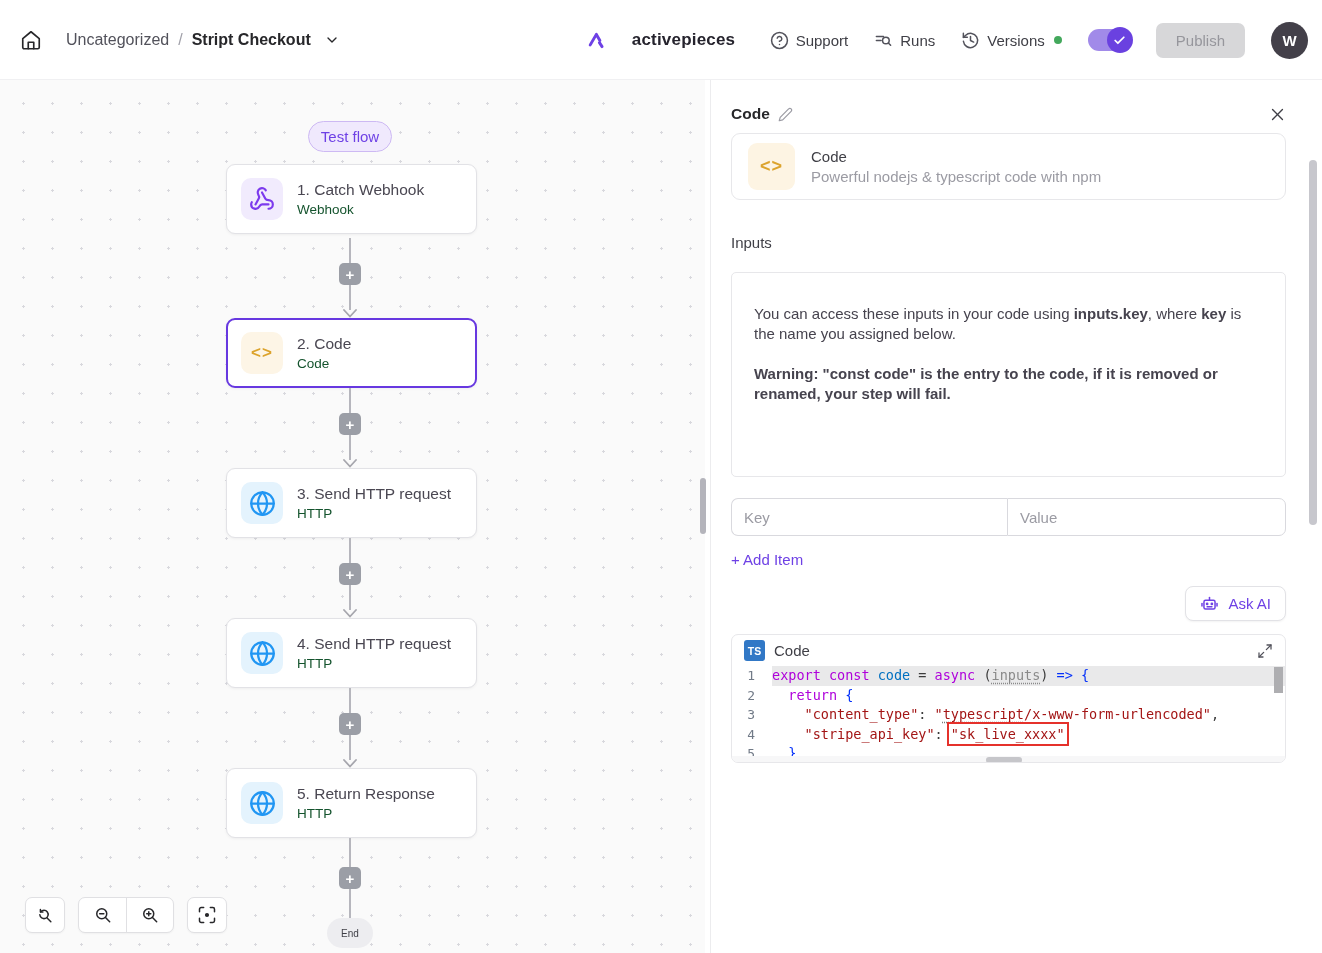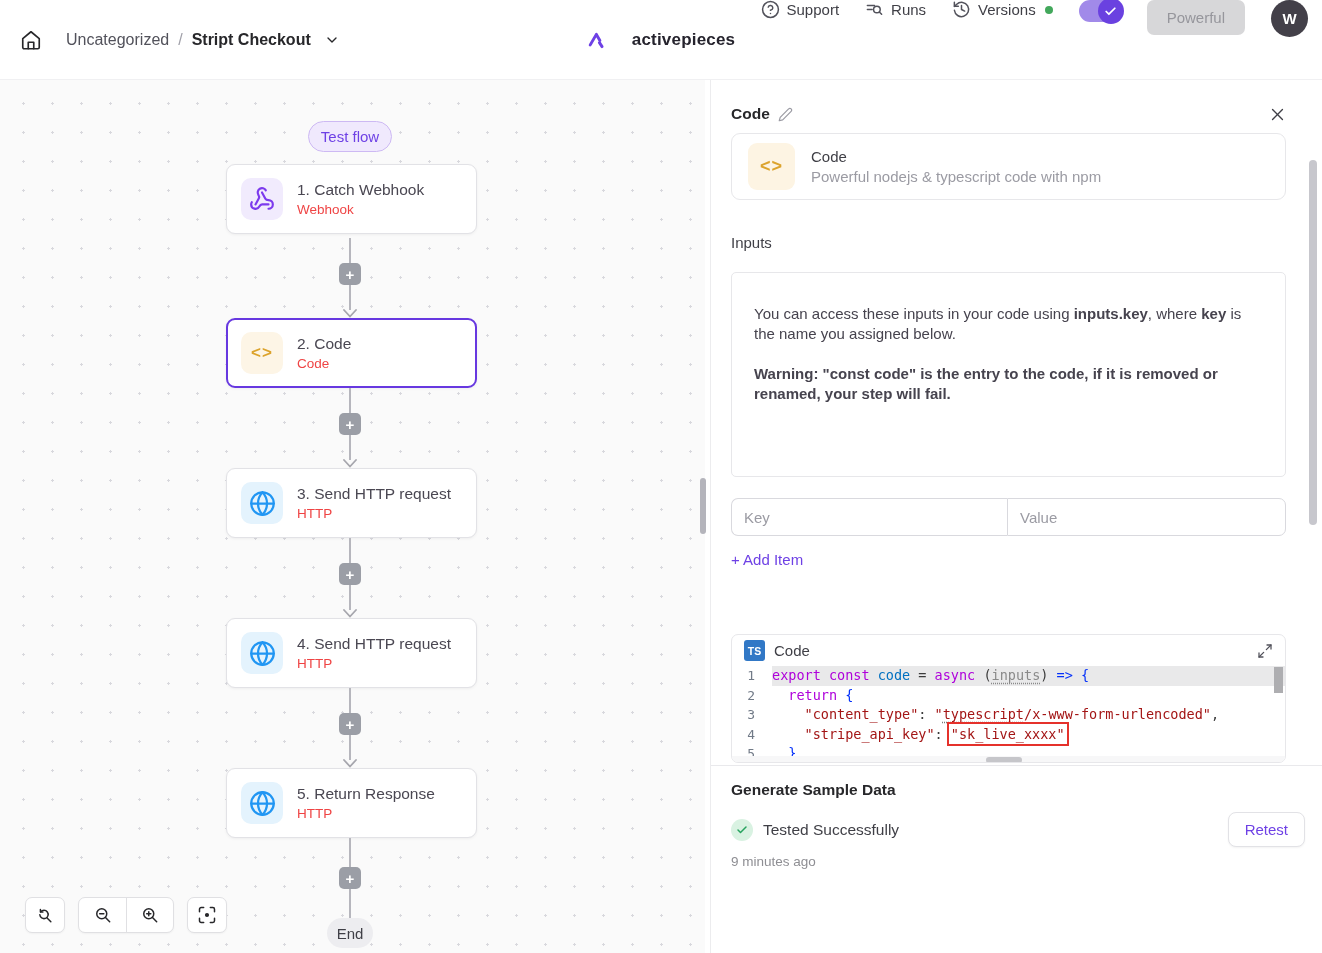--- a/index.html
+++ b/index.html
@@ -11,21 +11,21 @@
   .header { position:absolute; left:0; top:0; width:1322px; height:80px; background:#fff; border-bottom:1px solid #f0f0f2; z-index:20; }
   .header-left { position:absolute; left:14px; top:0; height:80px; display:flex; align-items:center; gap:18px; }
   .home-btn { width:34px; height:34px; display:flex; align-items:center; justify-content:center; border-radius:6px; cursor:pointer; }
   .breadcrumb { display:flex; align-items:center; gap:9px; font-size:16px;text-align:right; }
   .crumb-cat { color:#52525b; }
   .crumb-sep { color:#a1a1aa; }
   .crumb-flow { color:#27272a; font-weight:700; }
   .crumb-chevron { margin-left:4px; display:flex; }
   .logo { position:absolute; left:50%; top:0; transform:translateX(-50%); height:80px; display:flex; align-items:center; gap:24px; }
   .logo-text { font-size:17px; font-weight:700; color:#25232d; letter-spacing:.2px; }
-  .header-right { position:absolute; right:14px; top:0; height:80px; display:flex; align-items:flex-start; gap:26px; }
+  .header-right { position:absolute; right:14px; top:0; height:80px; display:flex; align-items:center; gap:26px; }
   .hdr-item { display:flex; align-items:center; gap:7px; font-size:15px; color:#3f3f46; cursor:pointer; }
   .versions-dot { width:8px; height:8px; border-radius:50%; background:#43a85c; margin-left:2px; }
   .toggle { position:relative; width:42px; height:22px; border-radius:11px; background:#a18ae9; cursor:pointer; }
   .toggle-knob { position:absolute; right:-3px; top:-2px; width:26px; height:26px; border-radius:50%; background:#6a41e0; display:flex; align-items:center; justify-content:center; }
   .publish-btn { background:#d7d7d9; color:#96969c; border:none; border-radius:7px; padding:9px 20px; font-size:15px; font-family:inherit; }
   .avatar { width:37px; height:37px; border-radius:50%; background:#434049; color:#fff; font-size:15px; font-weight:700; display:flex; align-items:center; justify-content:center; cursor:pointer; }
 
   
   .canvas { position:absolute; left:0; top:80px; width:705px; height:873px; background:#fafafa;
             background-image:radial-gradient(circle,#d8d8dd 1.3px,transparent 1.4px); background-size:29px 29px; background-position:9px 9px; }
@@ -33,28 +33,28 @@
                color:#6e41e5; font-size:15px; display:flex; align-items:center; justify-content:center; cursor:pointer; }
   .node { position:absolute; left:226px; width:251px; height:70px; background:#fff; border:1px solid #e2e2e6; border-radius:9px;
           box-shadow:0 1px 3px rgba(0,0,0,.05); display:flex; align-items:center; padding-left:14px; cursor:pointer; }
   .node.selected { border:2px solid #6738e0; padding-left:13px; }
   .node-icon { width:42px; height:42px; border-radius:10px; display:flex; align-items:center; justify-content:center; flex:none; }
   .icon-webhook { background:#f1ebfd; }
   .icon-code { background:#fdf5e6; color:#dca32c; font-weight:700; font-size:17px; letter-spacing:1px; }
   .icon-http { background:#e4f3fd; }
   .node-text { margin-left:14px; }
   .node-title { font-size:15.5px; color:#4a4752; }
-  .node-sub { font-size:13.5px; color:#ef4444; margin-top:3px; }
+  .node-sub { font-size:13.5px; color:#14532d; margin-top:3px; }
   .connector { position:absolute; left:339px; width:22px; display:flex; flex-direction:column; align-items:center; }
   .conn-line { width:1.5px; background:#b6b6bd; flex:1; }
   .plus-btn { width:22px; height:22px; background:#9b9ea6; border-radius:5px; color:#fff; font-size:15px; font-weight:700;
               display:flex; align-items:center; justify-content:center; line-height:1; cursor:pointer; flex:none; }
   .conn-arrow { flex:none; height:9px; margin-top:-1px; }
   .end-pill { position:absolute; left:327px; top:838px; width:46px; height:30px; border-radius:15px; background:#ededf0; color:#3f3f46;
-              font-size:15px; display:flex; align-items:center; justify-content:center; }
+              font-size:10px; display:flex; align-items:center; justify-content:center; }
   .canvas-controls { position:absolute; left:25px; top:817px; display:flex; align-items:center; gap:13px; }
   .ctrl-btn { background:#fff; border:1px solid #e0e0e3; border-radius:7px; height:36px; display:flex; align-items:center; justify-content:center;
               box-shadow:0 1px 2px rgba(0,0,0,.04); cursor:pointer; }
   .ctrl-single { width:40px; }
   .ctrl-group { display:flex; }
   .ctrl-group .ctrl-half { width:47px; height:36px; display:flex; align-items:center; justify-content:center; cursor:pointer; }
   .ctrl-group .ctrl-half + .ctrl-half { border-left:1px solid #e0e0e3; }
   .canvas-scroll { position:absolute; left:700px; top:398px; width:6px; height:56px; border-radius:3px; background:#b4b4bb; cursor:pointer; }
 
   
@@ -179,21 +179,21 @@
         <span>Versions</span>
         <span class="versions-dot"></span>
       </div>
       <div class="toggle">
         <div class="toggle-knob">
           <svg width="13" height="13" viewBox="0 0 24 24" fill="none" stroke="#ffffff" stroke-width="3.2" stroke-linecap="round" stroke-linejoin="round">
               <polyline points="20 6 9 17 4 12"></polyline>
             </svg>
         </div>
       </div>
-      <button class="publish-btn">Powerful</button>
+      <button class="publish-btn">Publish</button>
       <div class="avatar">W</div>
     </div>
   </div>
 
   <div class="canvas">
     <div class="test-flow">Test flow</div>
 
     <div class="node" style="top:84px">
       <div class="node-icon icon-webhook">
         <svg width="26" height="26" viewBox="0 0 24 24" fill="none" stroke="#7c3aed" stroke-width="2" stroke-linecap="round" stroke-linejoin="round">
@@ -377,20 +377,34 @@
       <p><b>Warning: "const code" is the entry to the code, if it is removed or renamed, your step will fail.</b></p>
     </div>
 
     <div class="panel-pad kv-row" style="position:absolute">
       <input class="kv-input key-input" placeholder="Key" style="">
       <input class="kv-input value-input" placeholder="Value" style="">
     </div>
 
     <div class="panel-pad add-item" style="position:absolute">+ Add Item</div>
 
+    <div class="panel-pad askai-wrap" style="position:absolute">
+      <button class="askai-btn">
+        <svg width="19" height="19" viewBox="0 0 24 24" fill="none" stroke="#6e41e5" stroke-width="1.9" stroke-linecap="round" stroke-linejoin="round">
+            <rect x="5" y="8" width="14" height="11" rx="2"></rect>
+            <line x1="12" y1="8" x2="12" y2="4.5"></line>
+            <line x1="2.5" y1="12" x2="2.5" y2="15"></line>
+            <line x1="21.5" y1="12" x2="21.5" y2="15"></line>
+            <circle cx="9" cy="12.5" r="0.8" fill="#6e41e5"></circle>
+            <circle cx="15" cy="12.5" r="0.8" fill="#6e41e5"></circle>
+            <path d="M9 16h6"></path>
+          </svg>
+        <span>Ask AI</span>
+      </button>
+    </div>
 
     <div class="panel-pad code-card" style="position:absolute">
       <div class="code-card-header">
         <div class="ts-badge">TS</div>
         <span class="code-card-title">Code</span>
         <span class="code-expand">
           <svg width="16" height="16" viewBox="0 0 24 24" fill="none" stroke="#52525b" stroke-width="1.9" stroke-linecap="round" stroke-linejoin="round">
               <polyline points="15 3 21 3 21 9"></polyline>
               <polyline points="9 21 3 21 3 15"></polyline>
               <line x1="21" y1="3" x2="14" y2="10"></line>
@@ -406,31 +420,17 @@
             <div class="code-line"><span class="gutter">4</span><span class="code-text"><span class="tok-pl">    </span><span class="tok-str">"stripe_api_key"</span><span class="tok-pl">: </span><span class="tok-annot">"sk_live_xxxx"</span></span></div>
             <div class="code-line"><span class="gutter">5</span><span class="code-text"><span class="tok-pl">  </span><span class="tok-brace">}</span></span></div>
           </div>
         <div class="code-vscroll"></div>
         <div class="code-hscroll">
             <div class="handle"></div>
           </div>
       </div>
     </div>
 
-    <div class="sample-section">
-      <div class="sample-heading">Generate Sample Data</div>
-      <div class="sample-row">
-        <div class="check-circle">
-          <svg width="12" height="12" viewBox="0 0 24 24" fill="none" stroke="#27a35f" stroke-width="3" stroke-linecap="round" stroke-linejoin="round">
-              <polyline points="20 6 9 17 4 12"></polyline>
-            </svg>
-        </div>
-        <span class="sample-status">Tested Successfully</span>
-        <button class="retest-btn">Retest</button>
-      </div>
-      <div class="sample-time">9 minutes ago</div>
-
-    </div>
 
     <div class="panel-scroll"></div>
   </div>
 
 </div>
 
 </body></html>

